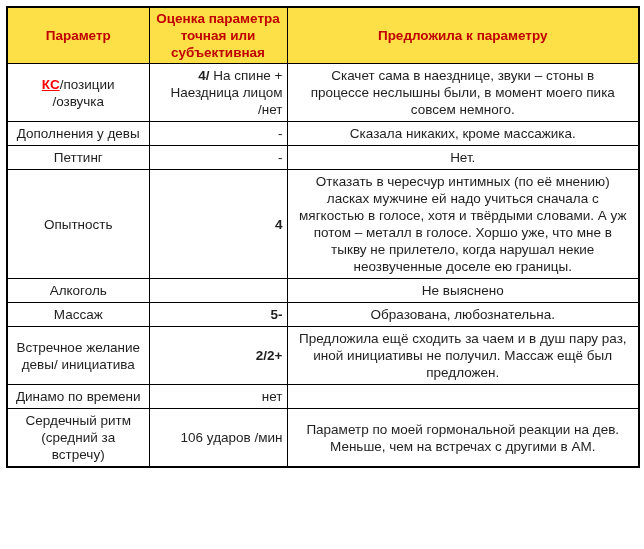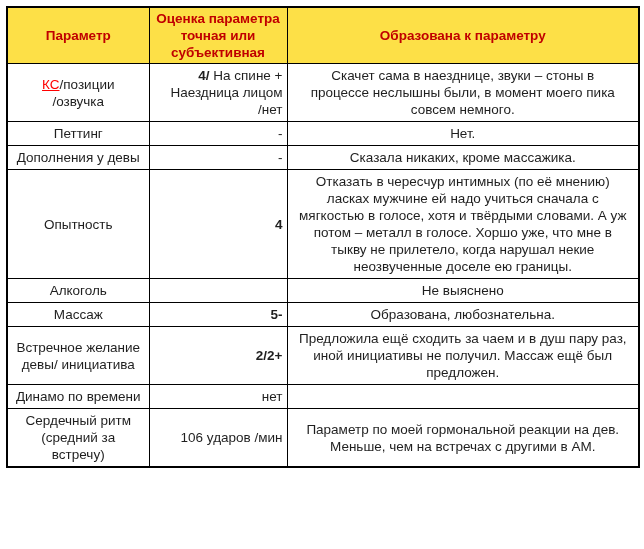--- a/index.html
+++ b/index.html
@@ -48,21 +48,21 @@
   td.value {
     text-align: right;
   }
   td.comment {
     text-align: center;
     padding-left: 6px;
   }
   .v-bold { font-weight: bold; }
   .kc {
     color: #ff0000;
-    font-weight: normal;
+    font-weight: bold;
     text-decoration: underline;
   }
   .b { font-weight: bold; }
 
   
   tr.r-3line td { height: 53px; }
   tr.r-2line td { height: 38px; }
   tr.r-1line td { height: 19px; }
   tr.r-6line td { height: 104px; }
 </style>
@@ -74,48 +74,48 @@
     <col class="c-param">
     <col class="c-value">
     <col class="c-comment">
   </colgroup>
   <thead>
     <tr>
       <th>Параметр</th>
       <th>Оценка параметра
 точная или
 субъективная</th>
-      <th>Образована к параметру</th>
+      <th>Предложила к параметру</th>
     </tr>
   </thead>
   <tbody>
 
     <tr class="r-3line">
       <td class="param"><span class="kc">КС</span><span>/позиции
 /озвучка</span></td>
       <td class="value"><span class="b">4/</span><span> На спине +
 Наездница лицом
 /нет</span></td>
       <td class="comment">Скачет сама в наезднице, звуки – стоны в
 процессе неслышны были, в момент моего пика
 совсем немного.</td>
     </tr>
 
 
 
     <tr class="r-1line">
+      <td class="param">Дополнения у девы</td>
+      <td class="value">-</td>
+      <td class="comment">Сказала никаких, кроме массажика.</td>
+    </tr>
+
+    <tr class="r-1line">
       <td class="param">Петтинг</td>
       <td class="value">-</td>
       <td class="comment">Нет.</td>
-    </tr>
-
-    <tr class="r-1line">
-      <td class="param">Дополнения у девы</td>
-      <td class="value">-</td>
-      <td class="comment">Сказала никаких, кроме массажика.</td>
     </tr>
 
     <tr class="r-6line">
       <td class="param">Опытность</td>
       <td class="value v-bold">4</td>
       <td class="comment">Отказать в чересчур интимных (по её мнению)
 ласках мужчине ей надо учиться сначала с
 мягкостью в голосе, хотя и твёрдыми словами. А уж
 потом – металл в голосе. Хоршо уже, что мне в
 тыкву не прилетело, когда нарушал некие

